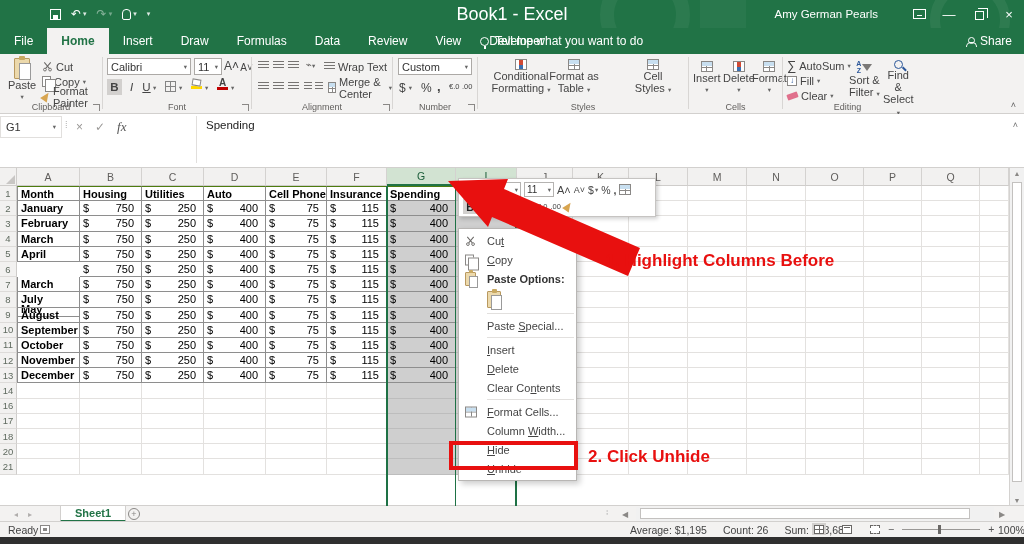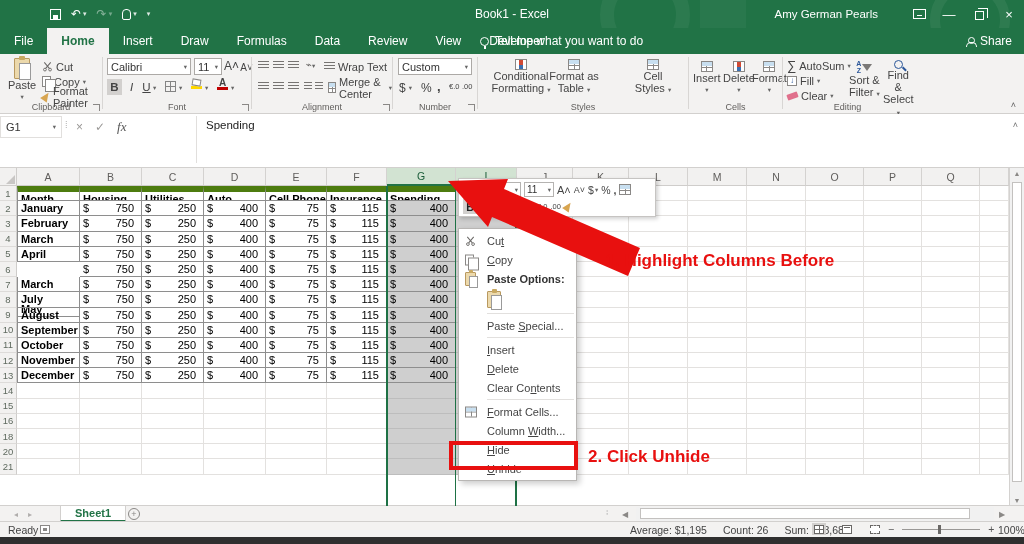--- a/index.html
+++ b/index.html
@@ -12,21 +12,21 @@
 .deco1{position:absolute;left:600px;top:-30px;width:90px;height:90px;border:14px solid rgba(255,255,255,.05);border-radius:50%}
 .deco2{position:absolute;left:930px;top:-20px;width:80px;height:80px;border:10px solid rgba(255,255,255,.06);border-radius:50%}
 .deco3{position:absolute;left:700px;top:-10px;width:46px;height:46px;background:rgba(255,255,255,.04)}
 .qat{position:absolute;left:50px;top:0;height:28px;display:flex;align-items:center;gap:10px}
 .qbtn{display:flex;align-items:center;gap:2px;color:#fff;font-size:12px}
 .qbtn .dd{font-size:7px;opacity:.85}
 .dim{opacity:.45}
 .icon-save{width:11px;height:11px;border:1.5px solid #fff;position:relative}
 .icon-save:after{content:"";position:absolute;left:2px;bottom:0;width:5px;height:4px;background:#fff}
 .icon-touch{width:9px;height:11px;border:1.5px solid #fff;border-radius:4px 4px 2px 2px;position:relative}
-.title-center{position:absolute;left:0;right:0;top:0;height:28px;display:flex;align-items:center;justify-content:center;font-size:12px;color:#fff}
+.title-center{position:absolute;left:0;right:0;top:0;height:28px;display:flex;align-items:center;justify-content:center;font-size:18px;color:#fff}
 .title-right{position:absolute;right:0;top:0;height:28px;display:flex;align-items:center}
 .username{font-size:11.5px;color:#fff;margin-right:26px}
 .winbtn{width:30px;height:28px;display:flex;align-items:center;justify-content:center;color:#fff;font-size:13px}
 .icon-ribbonopts{width:13px;height:10px;border:1.2px solid #fff;position:relative}
 .icon-ribbonopts:after{content:"";position:absolute;left:3px;top:1.5px;width:5px;height:3px;border-bottom:1.2px solid #fff}
 .icon-restore{width:9px;height:9px;border:1.2px solid #fff;position:relative;margin-top:2px}
 .icon-restore:before{content:"";position:absolute;left:2px;top:-4px;width:9px;height:9px;border:1.2px solid #fff;border-left:none;border-bottom:none}
 
 
 .tabrow{position:absolute;left:0;top:28px;width:1024px;height:26px;background:#217346;display:flex;align-items:stretch}
@@ -107,21 +107,21 @@
 .chdr{height:18px;background:#f2f1f0;border-right:1px solid #d4d2d0;border-bottom:1px solid #cfcdcb;display:flex;align-items:center;justify-content:center;font-size:10.5px;color:#5f5d5b}
 .chdr.sel{background:#d2e3d2;color:#1a5c38;border-bottom:2px solid #217346}
 .grow{display:flex;height:15.2px}
 .rhdr{width:17px;background:#f2f1f0;border-right:1px solid #cfcdcb;border-bottom:1px solid #dddbd9;display:flex;align-items:center;justify-content:center;font-size:9.5px;color:#5f6a5f}
 .gcell{height:15.2px;border-right:1px solid #e3e1df;border-bottom:1px solid #e3e1df;font-size:11px;line-height:14px;color:#000;padding-left:3px;overflow:hidden;white-space:nowrap}
 .gcell.b{font-weight:bold}
 .gcell.cur{display:flex;justify-content:space-between;padding:0 7px 0 3px}
 .gcell.sel{background:#cfcfcf;border-right-color:#bdbdbd;border-bottom-color:#bdbdbd}
 .gcell.tb{border-right:1px solid #8e8e8e;border-bottom:1px solid #8e8e8e}
 .gcell.tbl{border-left:1px solid #8e8e8e}
-.gcell.tbt{border-top:6px solid #4d7c0f}
+.gcell.tbt{border-top:1px solid #4d7c0f}
 .selline{position:absolute;top:18px;height:320px;background:#1e7145;z-index:2}
 
 
 .vscroll{position:absolute;left:1009px;top:168px;width:15px;height:338px;background:#f1f1f1;border-left:1px solid #d4d2d0;font-size:7px;color:#8a8886}
 .vs-up{position:absolute;top:2px;left:0;right:0;text-align:center}
 .vs-dn{position:absolute;bottom:2px;left:0;right:0;text-align:center}
 .vthumb{position:absolute;left:2px;top:14px;width:10px;height:300px;background:#fff;border:1px solid #c3c1bf}
 
 
 .minibar{position:absolute;left:458px;top:178px;width:198px;height:39px;background:#fff;border:1px solid #c6c4c2;box-shadow:2px 2px 4px rgba(0,0,0,.18);z-index:5;padding:2px 4px}
@@ -963,41 +963,41 @@
           <div class="gcell" style="width: 56px;"></div>
           <div class="gcell" style="width: 59px;"></div>
           <div class="gcell" style="width: 59px;"></div>
           <div class="gcell" style="width: 59px;"></div>
           <div class="gcell" style="width: 58px;"></div>
           <div class="gcell" style="width: 58px;"></div>
           <div class="gcell" style="width: 58px;"></div>
           <div class="gcell" style="width: 29px;"></div>
         </div>
         <div class="grow">
-          <div class="rhdr">15</div>
+          <div class="rhdr">16</div>
           <div class="gcell" style="width: 63px;"></div>
           <div class="gcell" style="width: 62px;"></div>
           <div class="gcell" style="width: 62px;"></div>
           <div class="gcell" style="width: 62px;"></div>
           <div class="gcell" style="width: 61px;"></div>
           <div class="gcell" style="width: 60px;"></div>
           <div class="gcell sel" style="width: 69px;"></div>
           <div class="gcell sel" style="width: 61px;"></div>
           <div class="gcell" style="width: 56px;"></div>
           <div class="gcell" style="width: 56px;"></div>
           <div class="gcell" style="width: 59px;"></div>
           <div class="gcell" style="width: 59px;"></div>
           <div class="gcell" style="width: 59px;"></div>
           <div class="gcell" style="width: 58px;"></div>
           <div class="gcell" style="width: 58px;"></div>
           <div class="gcell" style="width: 58px;"></div>
           <div class="gcell" style="width: 29px;"></div>
         </div>
         <div class="grow">
-          <div class="rhdr">16</div>
+          <div class="rhdr">17</div>
           <div class="gcell" style="width: 63px;"></div>
           <div class="gcell" style="width: 62px;"></div>
           <div class="gcell" style="width: 62px;"></div>
           <div class="gcell" style="width: 62px;"></div>
           <div class="gcell" style="width: 61px;"></div>
           <div class="gcell" style="width: 60px;"></div>
           <div class="gcell sel" style="width: 69px;"></div>
           <div class="gcell sel" style="width: 61px;"></div>
           <div class="gcell" style="width: 56px;"></div>
           <div class="gcell" style="width: 56px;"></div>

